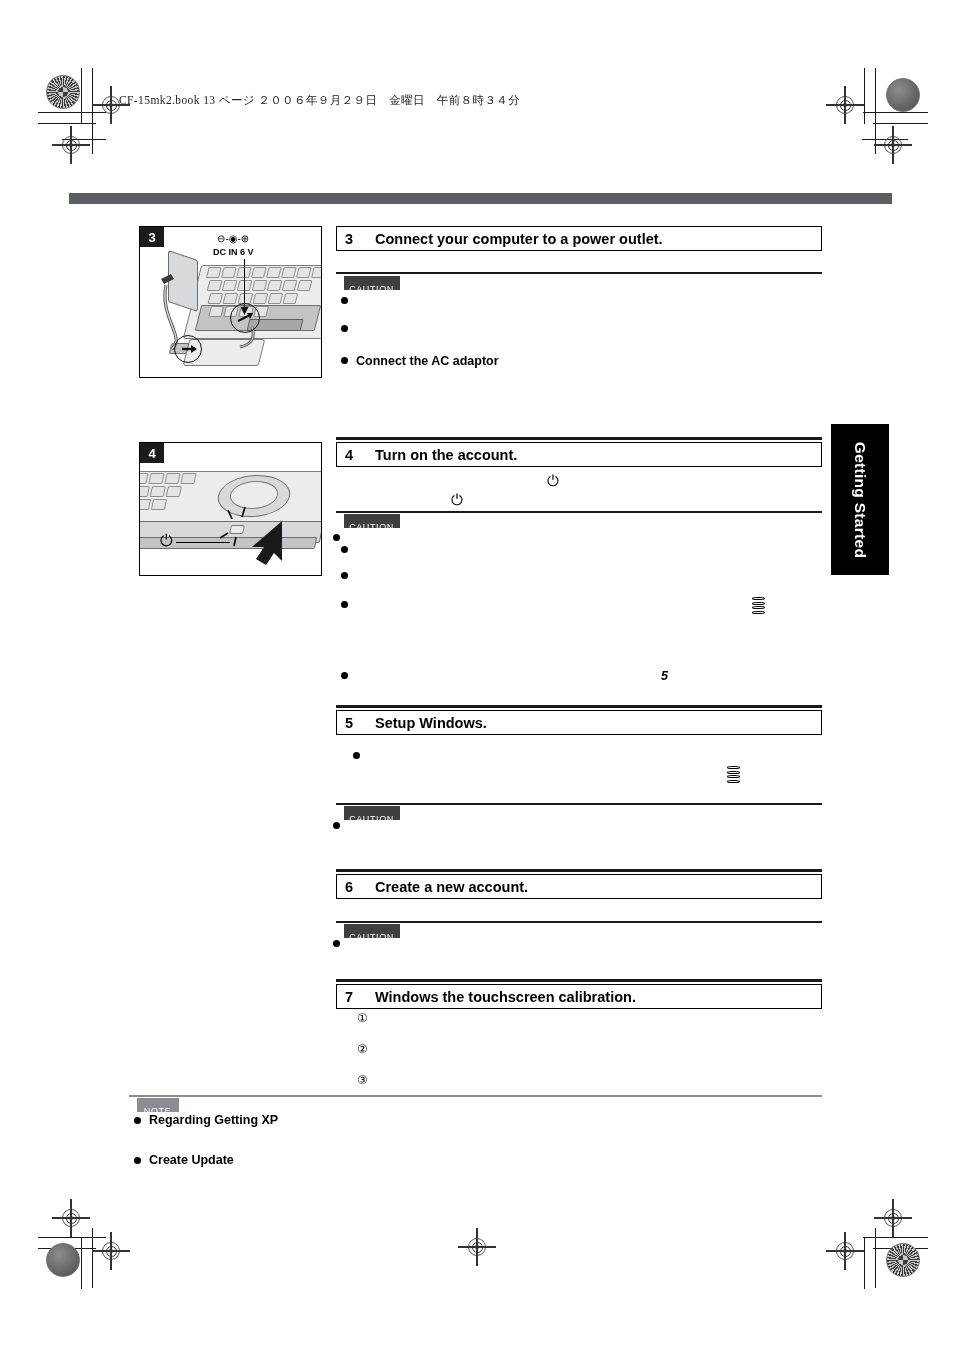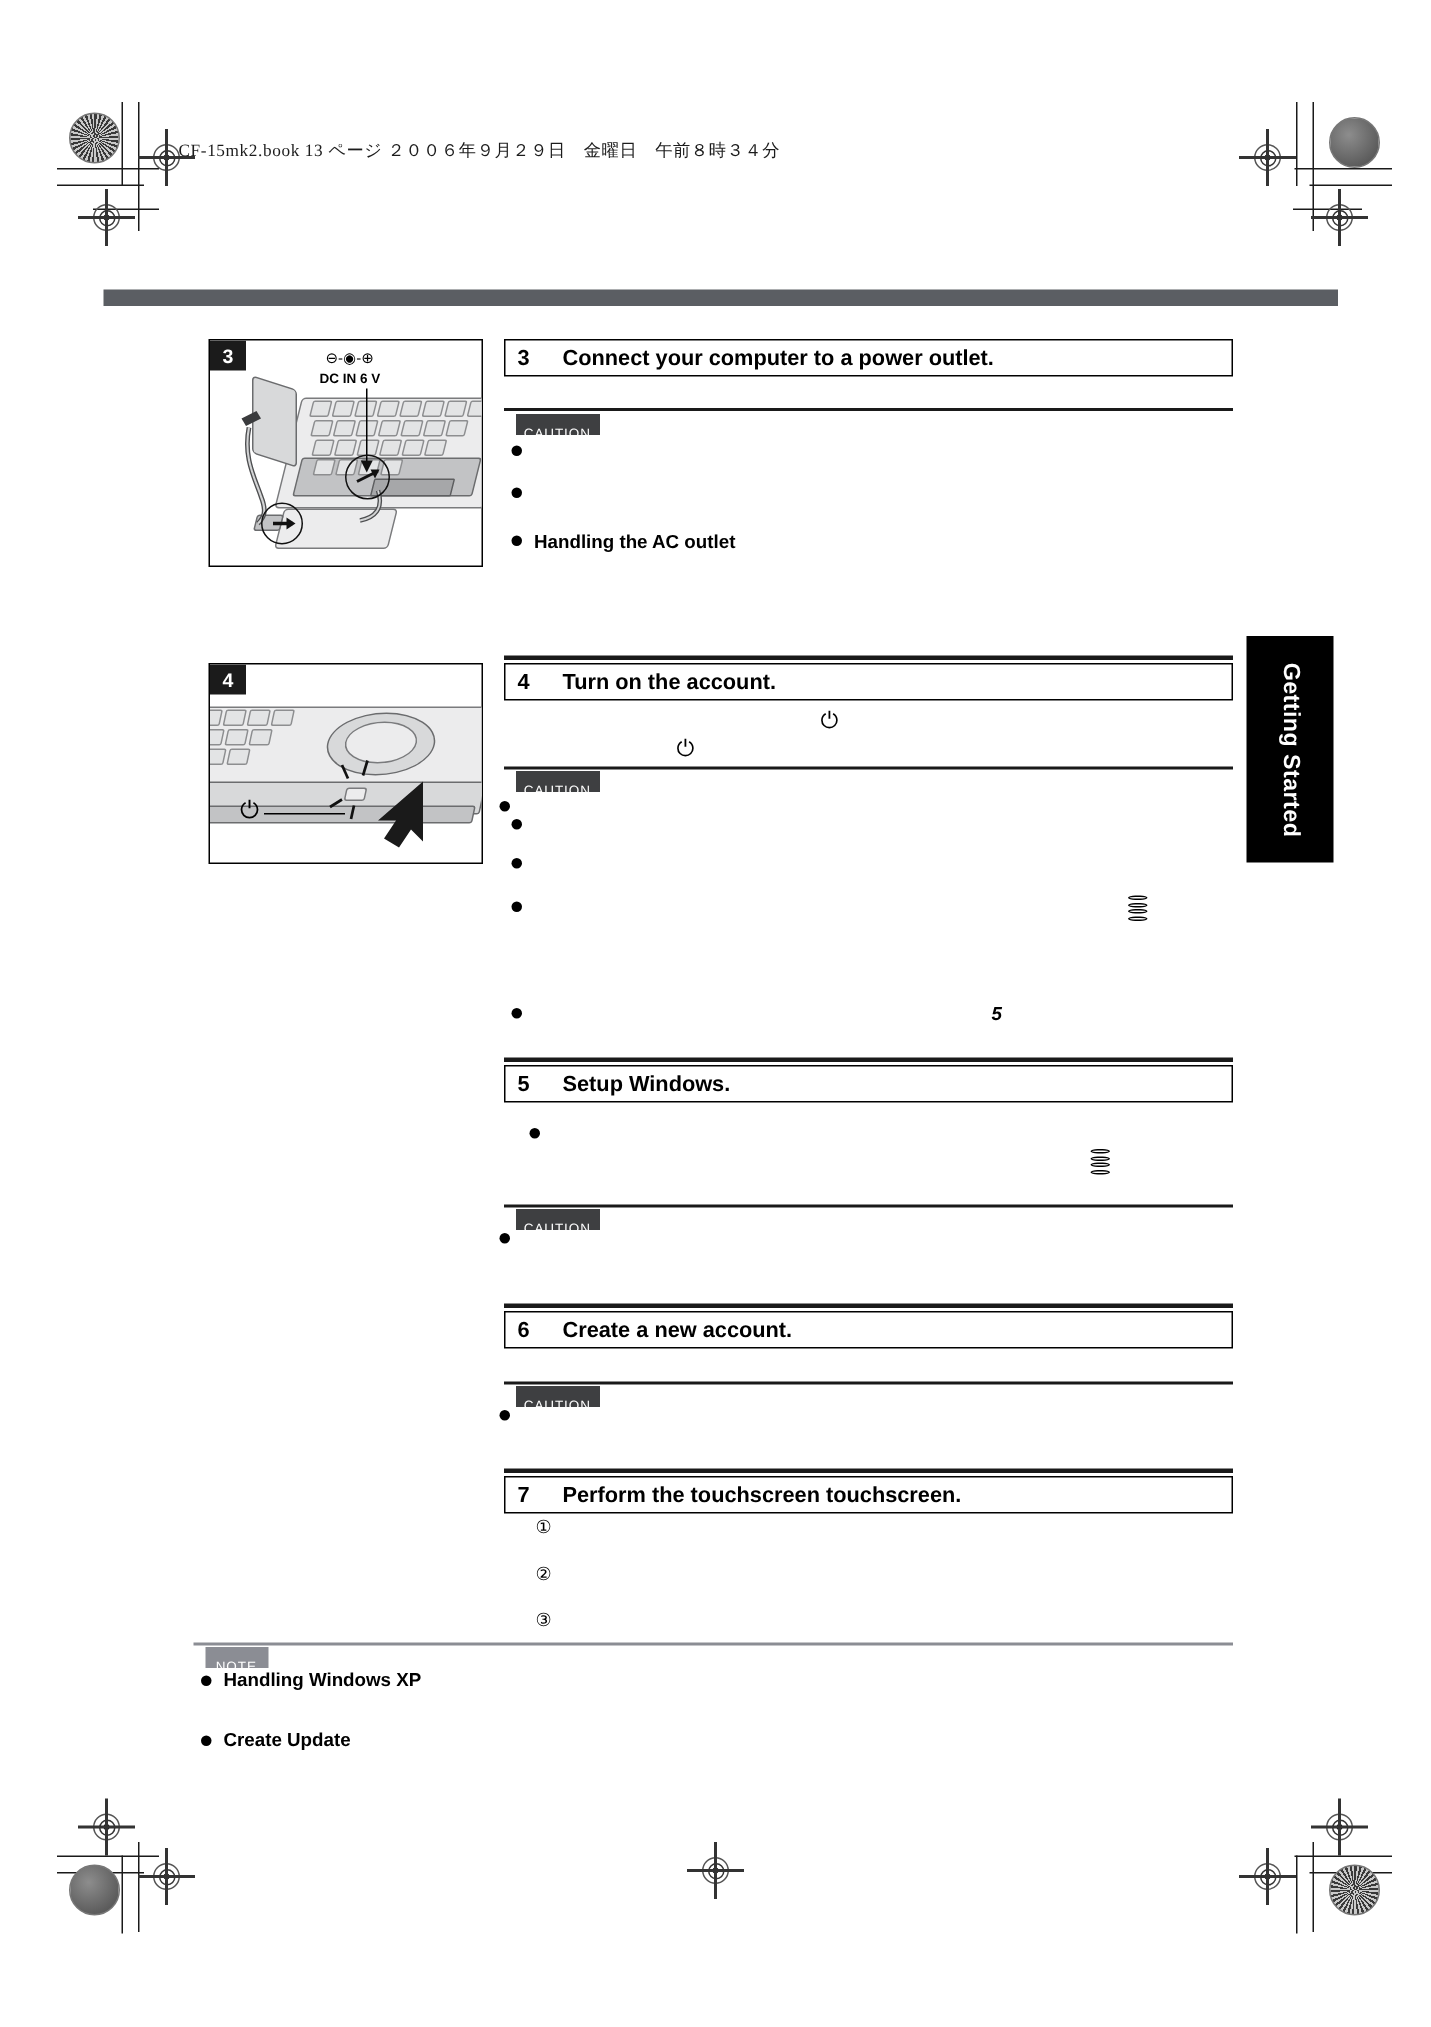--- a/index.html
+++ b/index.html
@@ -333,21 +333,21 @@
 <div class="stepbar" style="left:336px; top:226px; width:486px;">
   <div class="num">3</div>
   <div class="ttl">Connect your computer to a power outlet.</div>
 </div>
 
 <div class="thinrule" style="left:336px; top:272px; width:486px;"></div>
 <div class="badge caution" style="left:344px; top:276px; width:56px;">CAUTION</div>
 <div class="bullet" style="left:341px; top:297px;"></div>
 <div class="bullet" style="left:341px; top:325px;"></div>
 <div class="bullet" style="left:341px; top:357px;"></div>
-<div class="bullet-text" style="left:356px; top:354px;">Handling the AC outlet</div>
+<div class="bullet-text" style="left:356px; top:354px;">Connect the AC adaptor</div>
 
 <div class="figframe" style="left:139px; top:442px; width:183px; height:134px;">
   <div class="figtag">4</div>
 
   <div class="lp body-light" style="left:-12px; top:28px; width:200px; height:66px; transform:skewX(-12deg); border-radius:3px;"></div>
   <div class="lp body-gray" style="left:-8px; top:78px; width:190px; height:22px; transform:skewX(-12deg); border-radius:2px;"></div>
   <div class="lp body-mid" style="left:-4px; top:94px; width:180px; height:12px; transform:skewX(-12deg); border-radius:2px;"></div>
 
   <div class="lp" style="left:-10px; top:30px; width:86px; height:44px; transform:skewX(-12deg);">
     <div class="keycap" style="position:absolute; left:0px;  top:0px;  width:14px; height:11px;"></div>
@@ -426,24 +426,24 @@
   <div class="num">6</div>
   <div class="ttl">Create a new account.</div>
 </div>
 <div class="thinrule" style="left:336px; top:921px; width:486px;"></div>
 <div class="badge caution" style="left:344px; top:924px; width:56px;">CAUTION</div>
 <div class="bullet" style="left:333px; top:940px;"></div>
 
 <div class="thickrule" style="left:336px; top:979px; width:486px;"></div>
 <div class="stepbar" style="left:336px; top:984px; width:486px;">
   <div class="num">7</div>
-  <div class="ttl">Perform the touchscreen touchscreen.</div>
+  <div class="ttl">Windows the touchscreen calibration.</div>
 </div>
 <div class="circnum" style="left:357px; top:1011px;">①</div>
 <div class="circnum" style="left:357px; top:1042px;">②</div>
 <div class="circnum" style="left:357px; top:1073px;">③</div>
 
 <div class="thinrule" style="left:129px; top:1095px; width:693px; background:#8b8d94; height:2.4px;"></div>
 <div class="badge note" style="left:137px; top:1098px; width:42px;">NOTE</div>
 <div class="bullet" style="left:134px; top:1117px;"></div>
-<div class="bullet-text" style="left:149px; top:1113px;">Handling Windows XP</div>
+<div class="bullet-text" style="left:149px; top:1113px;">Regarding Getting XP</div>
 <div class="bullet" style="left:134px; top:1157px;"></div>
 <div class="bullet-text" style="left:149px; top:1153px;">Create Update</div>
 
 </body></html>

